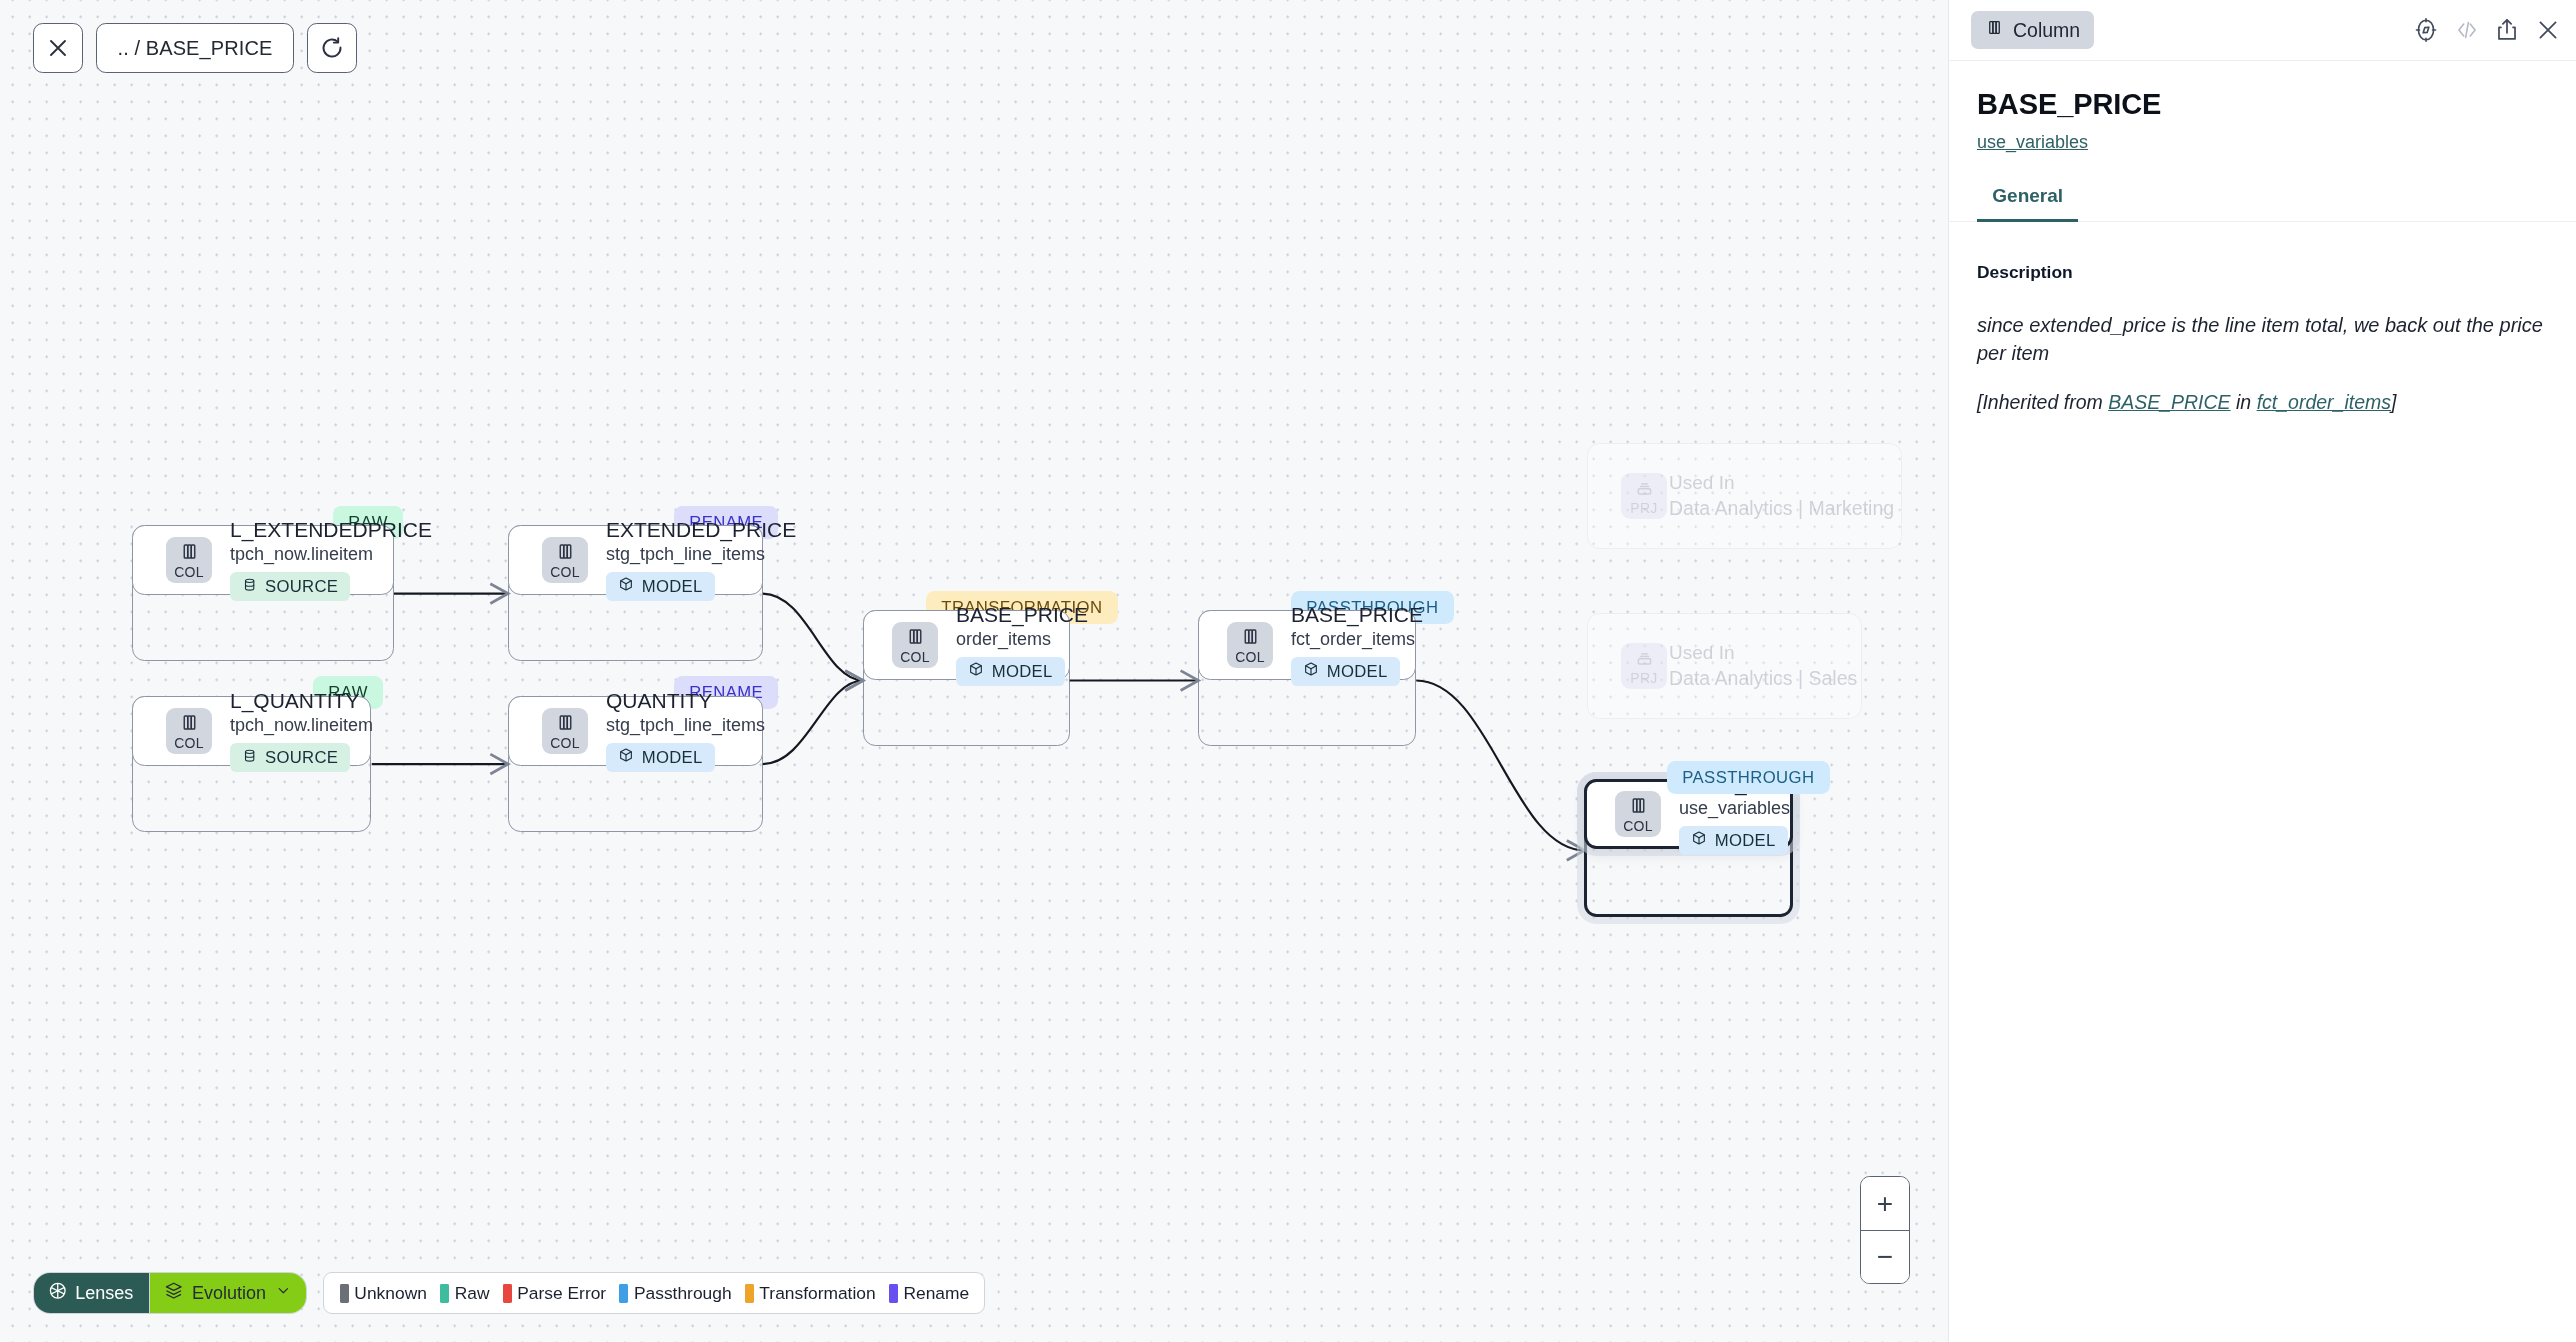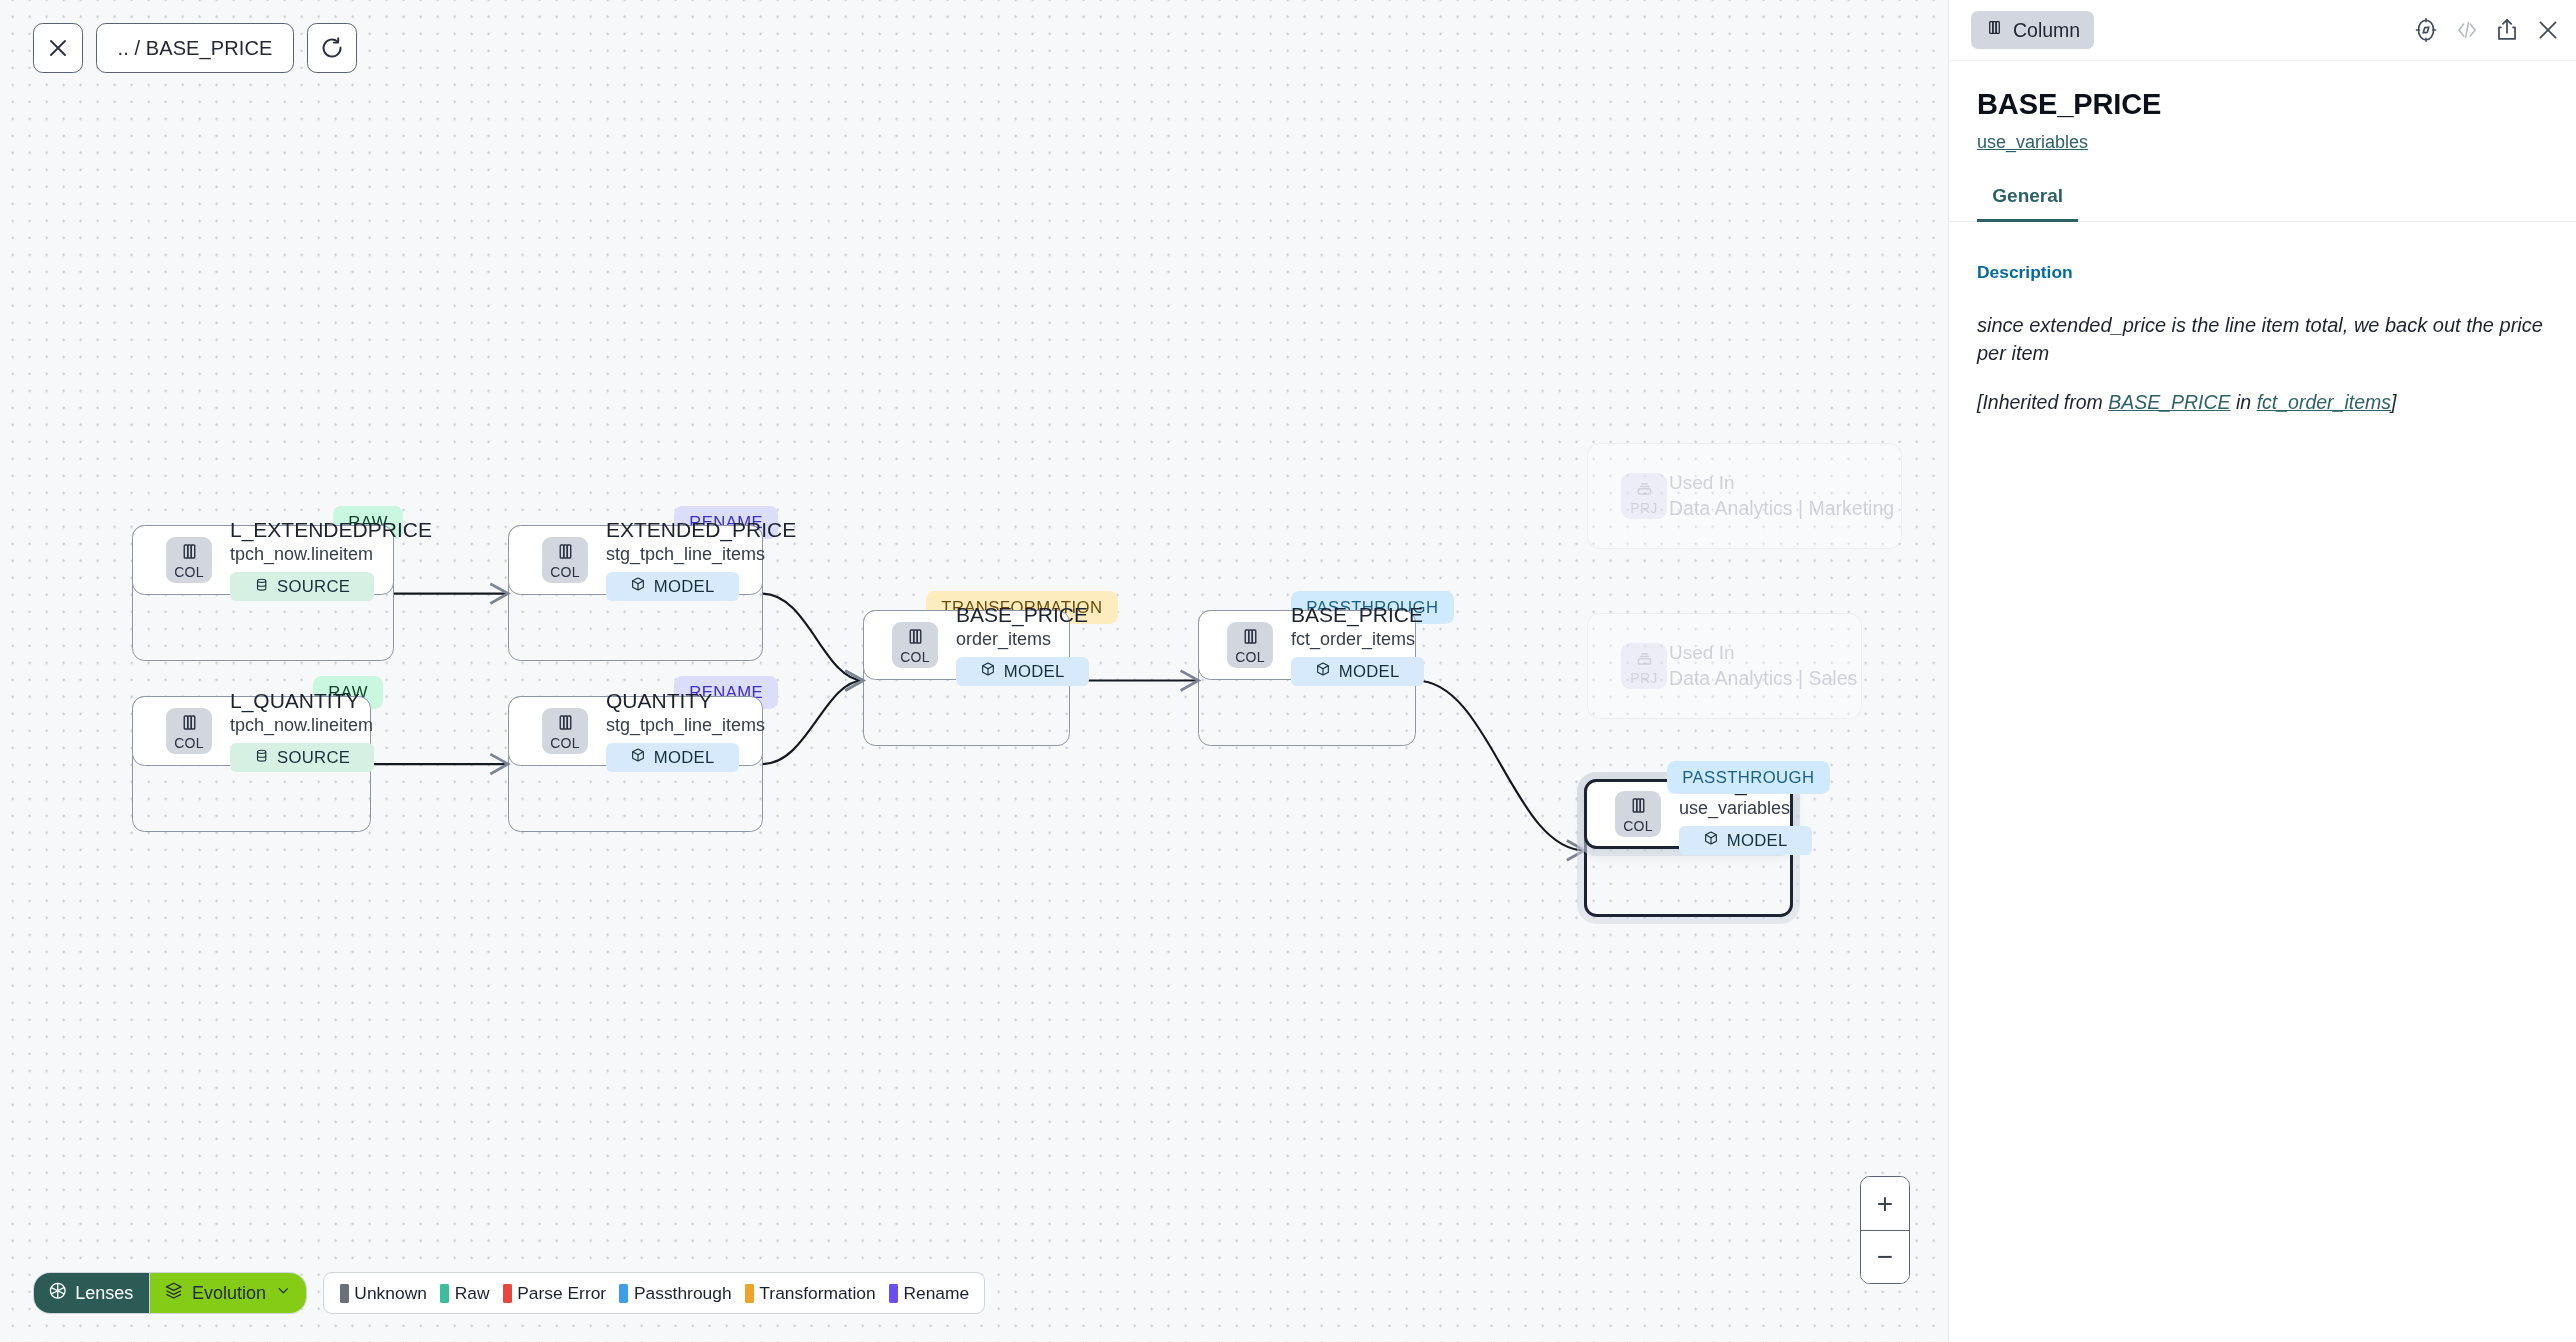--- a/index.html
+++ b/index.html
@@ -67,21 +67,21 @@
     flex: 0 0 auto;
   }
   .node-kind .kind-label { font-size: 14px; color: #2b3242; letter-spacing: 0.3px; line-height: 1; }
   .node-body { margin-left: 18px; display: flex; flex-direction: column; gap: 4.2px; }
   .node-title { font-size: 21px; color: #1c2230; line-height: 1.05; white-space: nowrap; }
   .node-sub { font-size: 18px; color: #353c4b; line-height: 1.05; white-space: nowrap; }
   .node-chip {
     margin-top: 4.2px;
     align-self: flex-start;
     display: inline-flex; align-items: center; gap: 7.7px;
-    height: 29px; padding: 0 24px;
+    height: 29px; padding: 0 12px;
     border-radius: 6.3px; font-size: 16.7px; letter-spacing: 0.3px;
     white-space: nowrap;
   }
   .chip-source { background: #d7f0e4; color: #16303a; }
   .chip-model  { background: #d6eafb; color: #16303a; }
 
   
   .tag {
     position: absolute;
     height: 33px; padding: 0 15.3px;
@@ -179,21 +179,21 @@
     display: inline-block; margin-top: 11px;
     font-size: 18px; color: #2d6166; text-decoration: underline; cursor: pointer;
   }
   .tabs { margin-top: 32px; padding: 0 28px; border-bottom: 1.4px solid #eceef2; display: flex; }
   .tab {
     font-size: 19px; font-weight: 700; color: #2d6166;
     padding: 0 15.3px 12px 15.3px; cursor: pointer;
     border-bottom: 3.5px solid #2d6166; margin-bottom: -1.4px;
   }
   .panel-section { padding: 40px 28px 0 28px; }
-  .section-label { font-size: 17.4px; font-weight: 700; color: #0369a1; }
+  .section-label { font-size: 17.4px; font-weight: 700; color: #0f172a; }
   .desc { margin-top: 28px; font-size: 20px; font-style: italic; color: #1c2230; line-height: 1.42; }
   .desc-inherit { margin-top: 22px; font-size: 19.5px; font-style: italic; color: #1c2230; line-height: 1.4; }
   .desc-inherit a { color: #2d6166; text-decoration: underline; font-style: italic; cursor: pointer; }
 </style>
 </head>
 <body>
 
 <div id="app">
 
   <div id="canvas">

